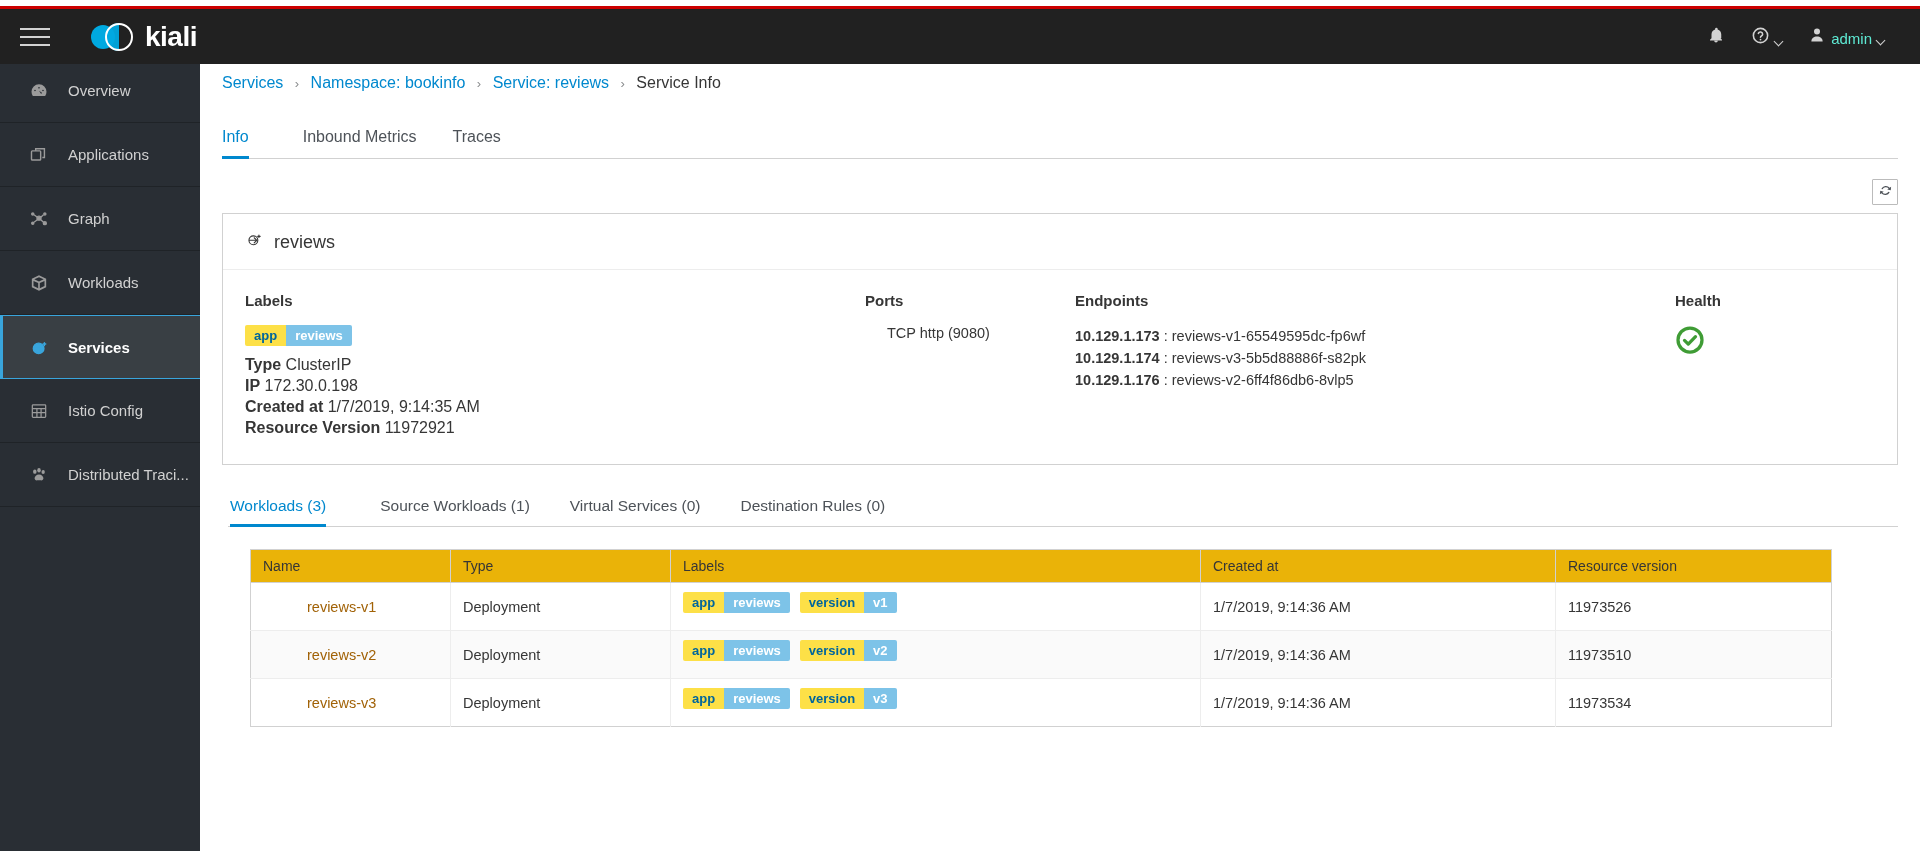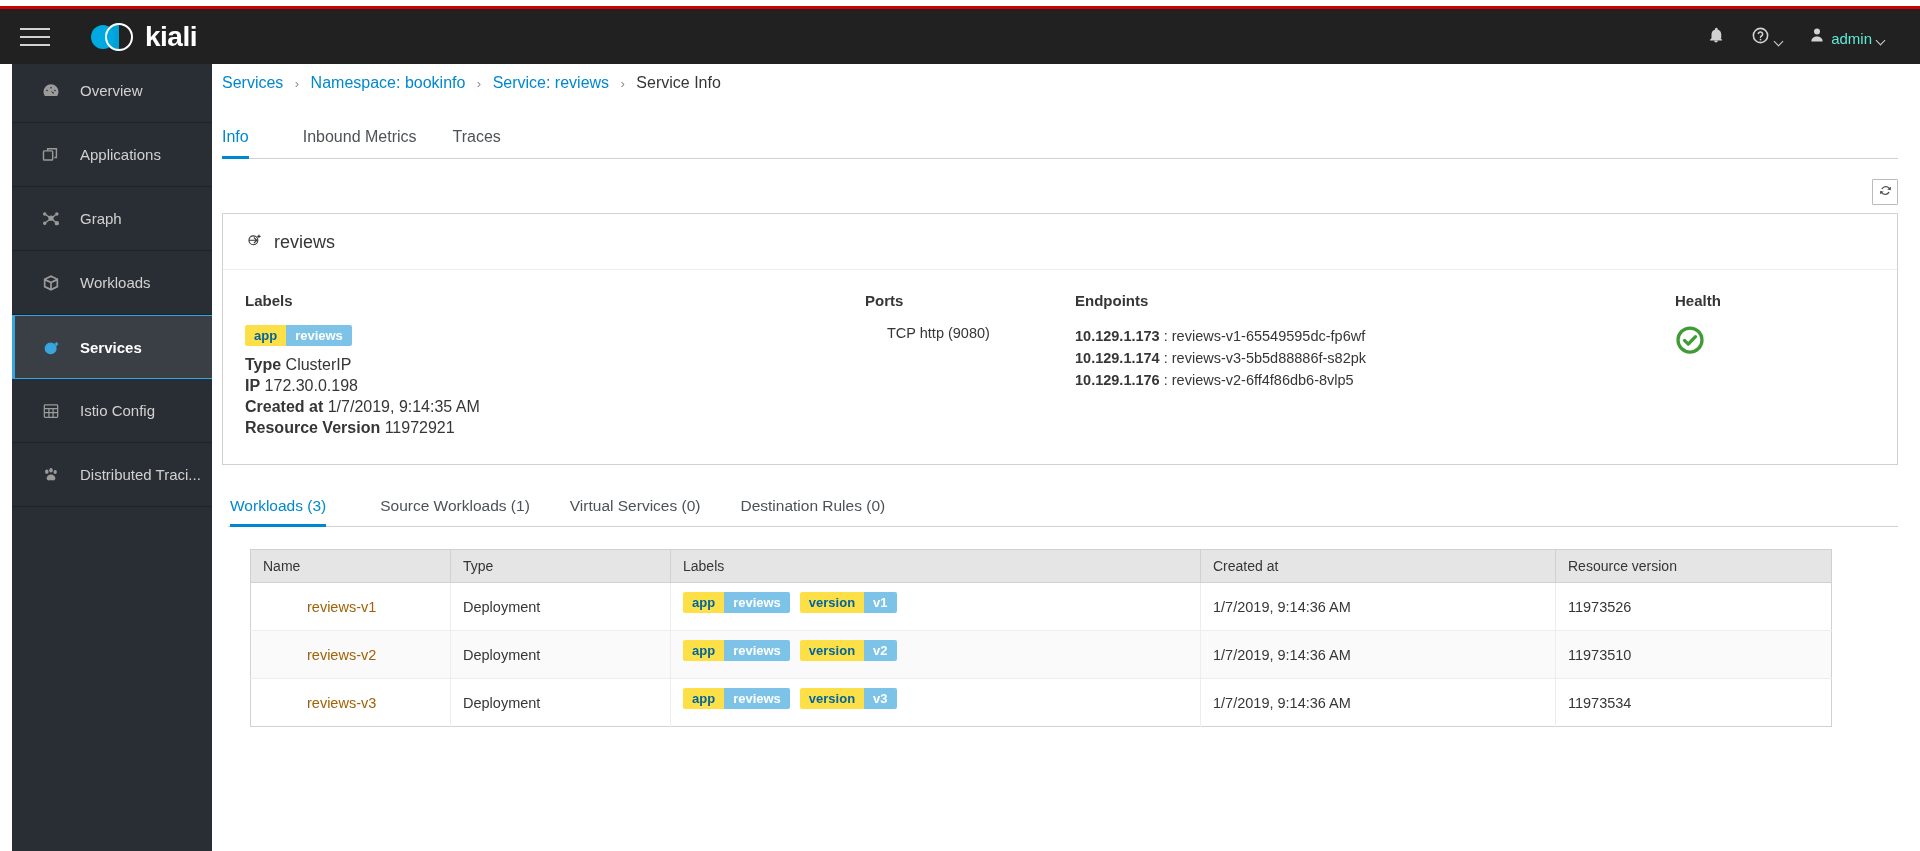--- a/index.html
+++ b/index.html
@@ -30,21 +30,21 @@
   .brand-name { color: #fff; font-size: 28px; font-weight: bold; letter-spacing: -0.5px; }
   .topright { margin-left: auto; display: flex; align-items: center; gap: 6px;
     margin-right: 26px; color: #d2d2d2; }
   .tr-item { display: flex; align-items: flex-end; gap: 5px; padding: 8px 10px; cursor: pointer;
     font-size: 15px; color: #5eead4; }
   .chev { display:inline-block; width: 7px; height: 7px; border-right: 1.6px solid #d2d2d2;
     border-bottom: 1.6px solid #d2d2d2; transform: rotate(45deg); margin-bottom: 3px; }
 
   
   .sidebar {
-    position: absolute; top: 58px; left: 12px; width: 200px; height: 793px;
+    position: absolute; top: 58px; left: 0; width: 200px; height: 793px;
     background: #292e34; border-top: 1px solid #3b4146; z-index: 10;
   }
   .nav-item {
     position: relative; height: 64px; display: flex; align-items: center;
     padding-left: 28px; gap: 18px; color: #d1d1d1; font-size: 15px;
     border-bottom: 1px solid #1f2327; cursor: pointer;
   }
   .nav-item.active { background: #393f44; color: #fff; font-weight: bold;
     border-left: 3px solid #39a5dc; border-top: 1px solid #39a5dc;
     border-bottom: 1px solid #39a5dc; padding-left: 25px; }
@@ -102,21 +102,21 @@
     width: 1670px; text-align: right; }
   .subtab { padding: 6px 20px 11px 20px; font-size: 15.5px; color: #4d5258; cursor: pointer;
     position: relative; }
   .subtab:first-child { padding-left: 2px; margin-right: 14px; }
   .subtab.active { color: #0088ce; }
   .subtab.active:after { content: ''; position: absolute; left: 2px; right: 20px; bottom: -1px;
     height: 3px; background: #0088ce; }
 
   table.wl { margin: 22px 0 0 28px; width: 1582px; border-collapse: collapse;
     border: 1px solid #d1d1d1; }
-  table.wl th { background: #e5e5e5; text-align: left; font-size: 14px; font-weight: normal;
+  table.wl th { background: #eab308; text-align: left; font-size: 14px; font-weight: normal;
     color: #363636; padding: 8px 12px; border-right: 1px solid #d1d1d1;
     border-bottom: 1px solid #d1d1d1; }
   table.wl th:last-child { border-right: none; }
   table.wl td { font-size: 14.5px; color: #363636; padding: 9px 12px;
     border-right: 1px solid #ededed; border-bottom: 1px solid #ededed; }
   table.wl td:last-child { border-right: none; }
   table.wl tr:nth-child(even) td { background: #fafafa; }
   table.wl tr:last-child td { border-bottom: none; }
   table.wl a { color: #a16207; text-decoration: none; cursor: pointer; margin-left: 44px; }
   .cell-badges { display: flex; gap: 10px; }

